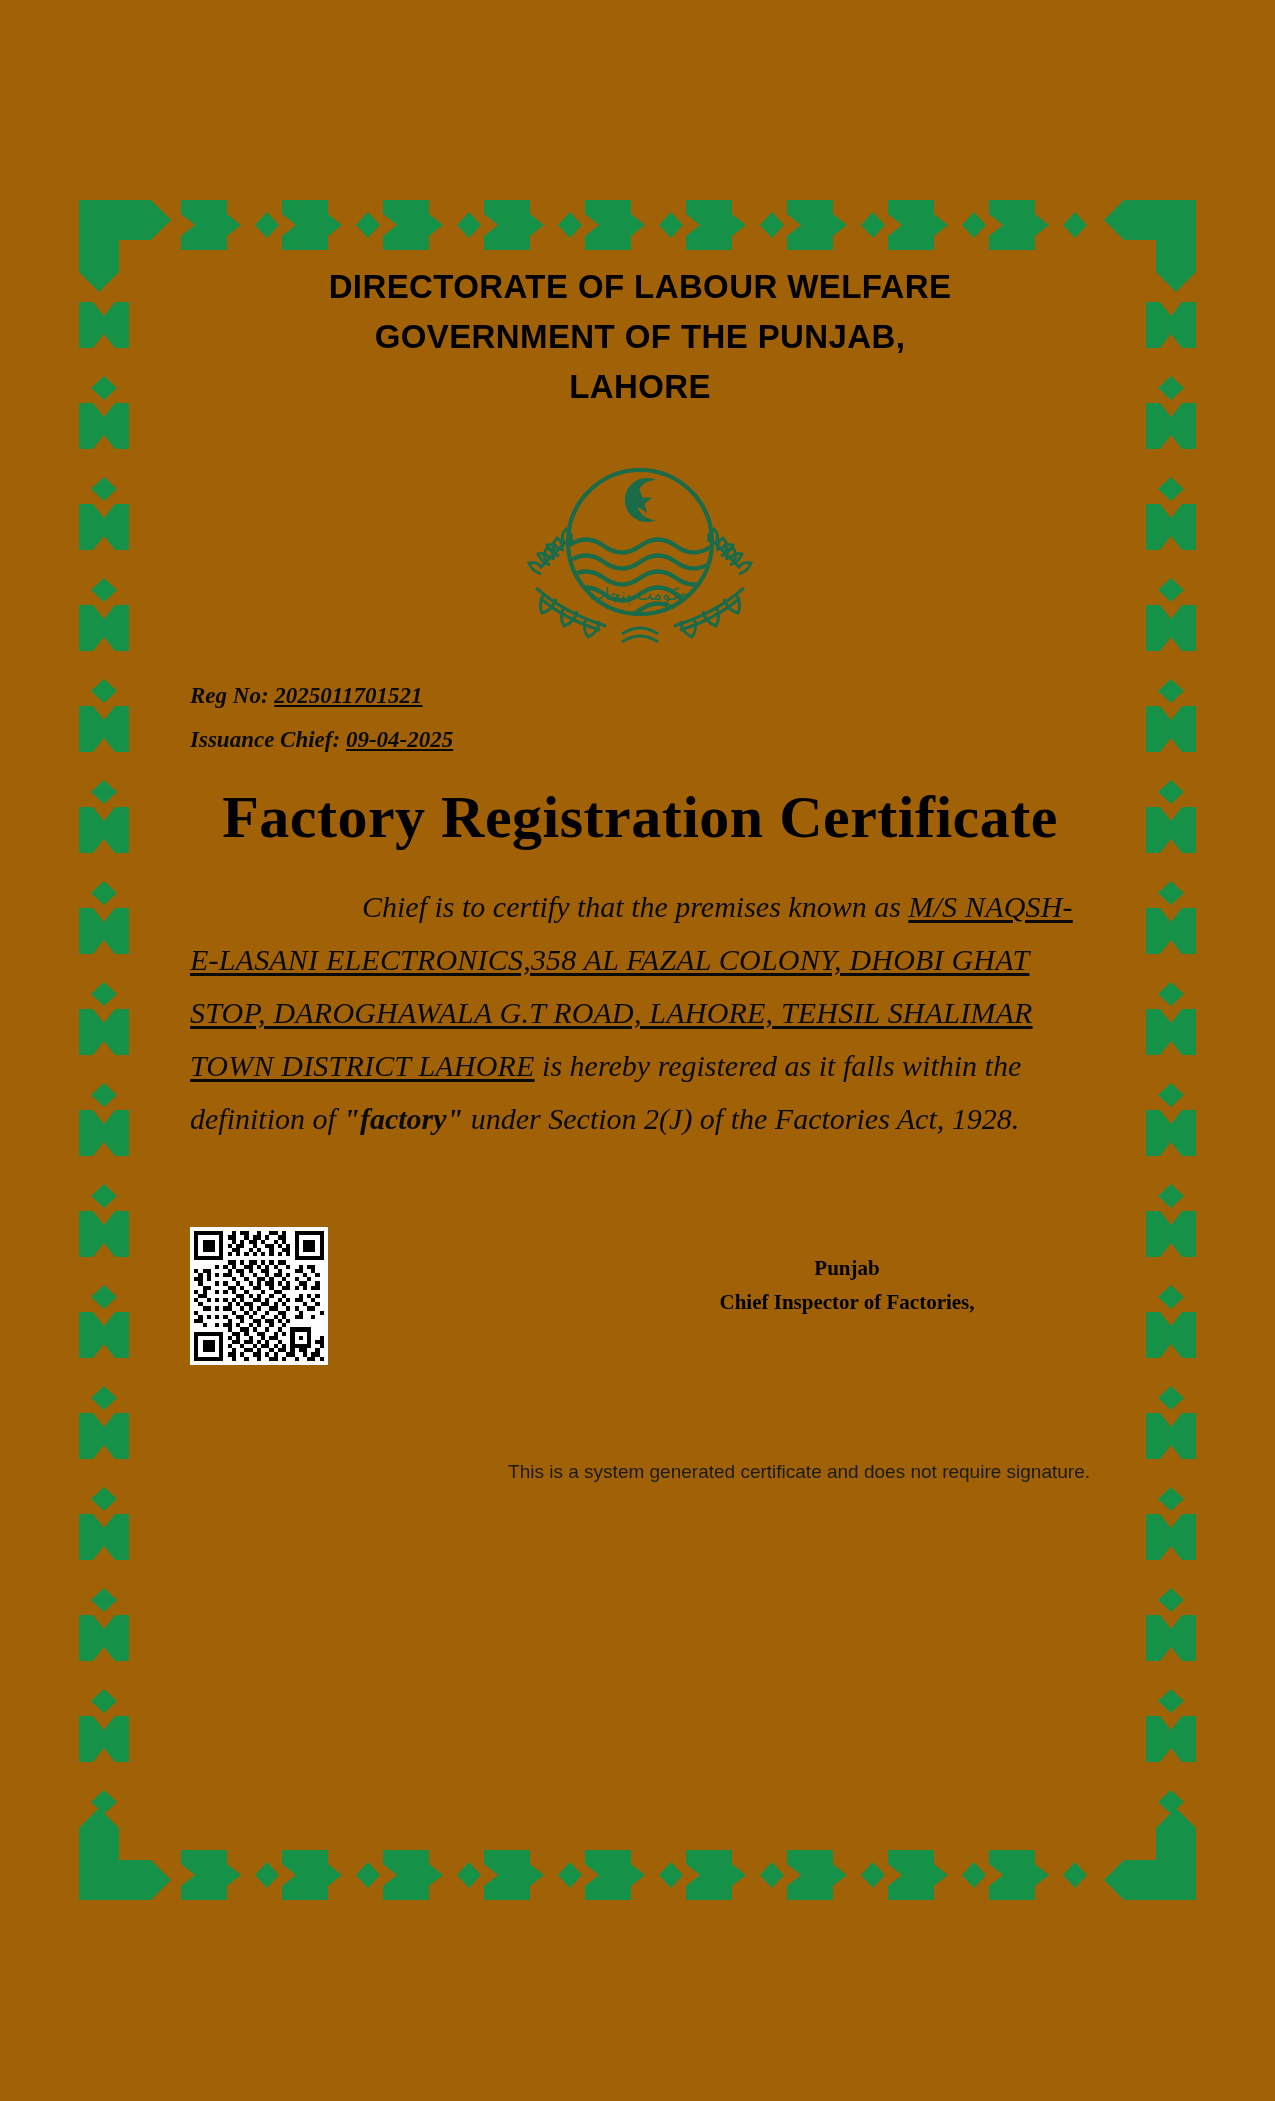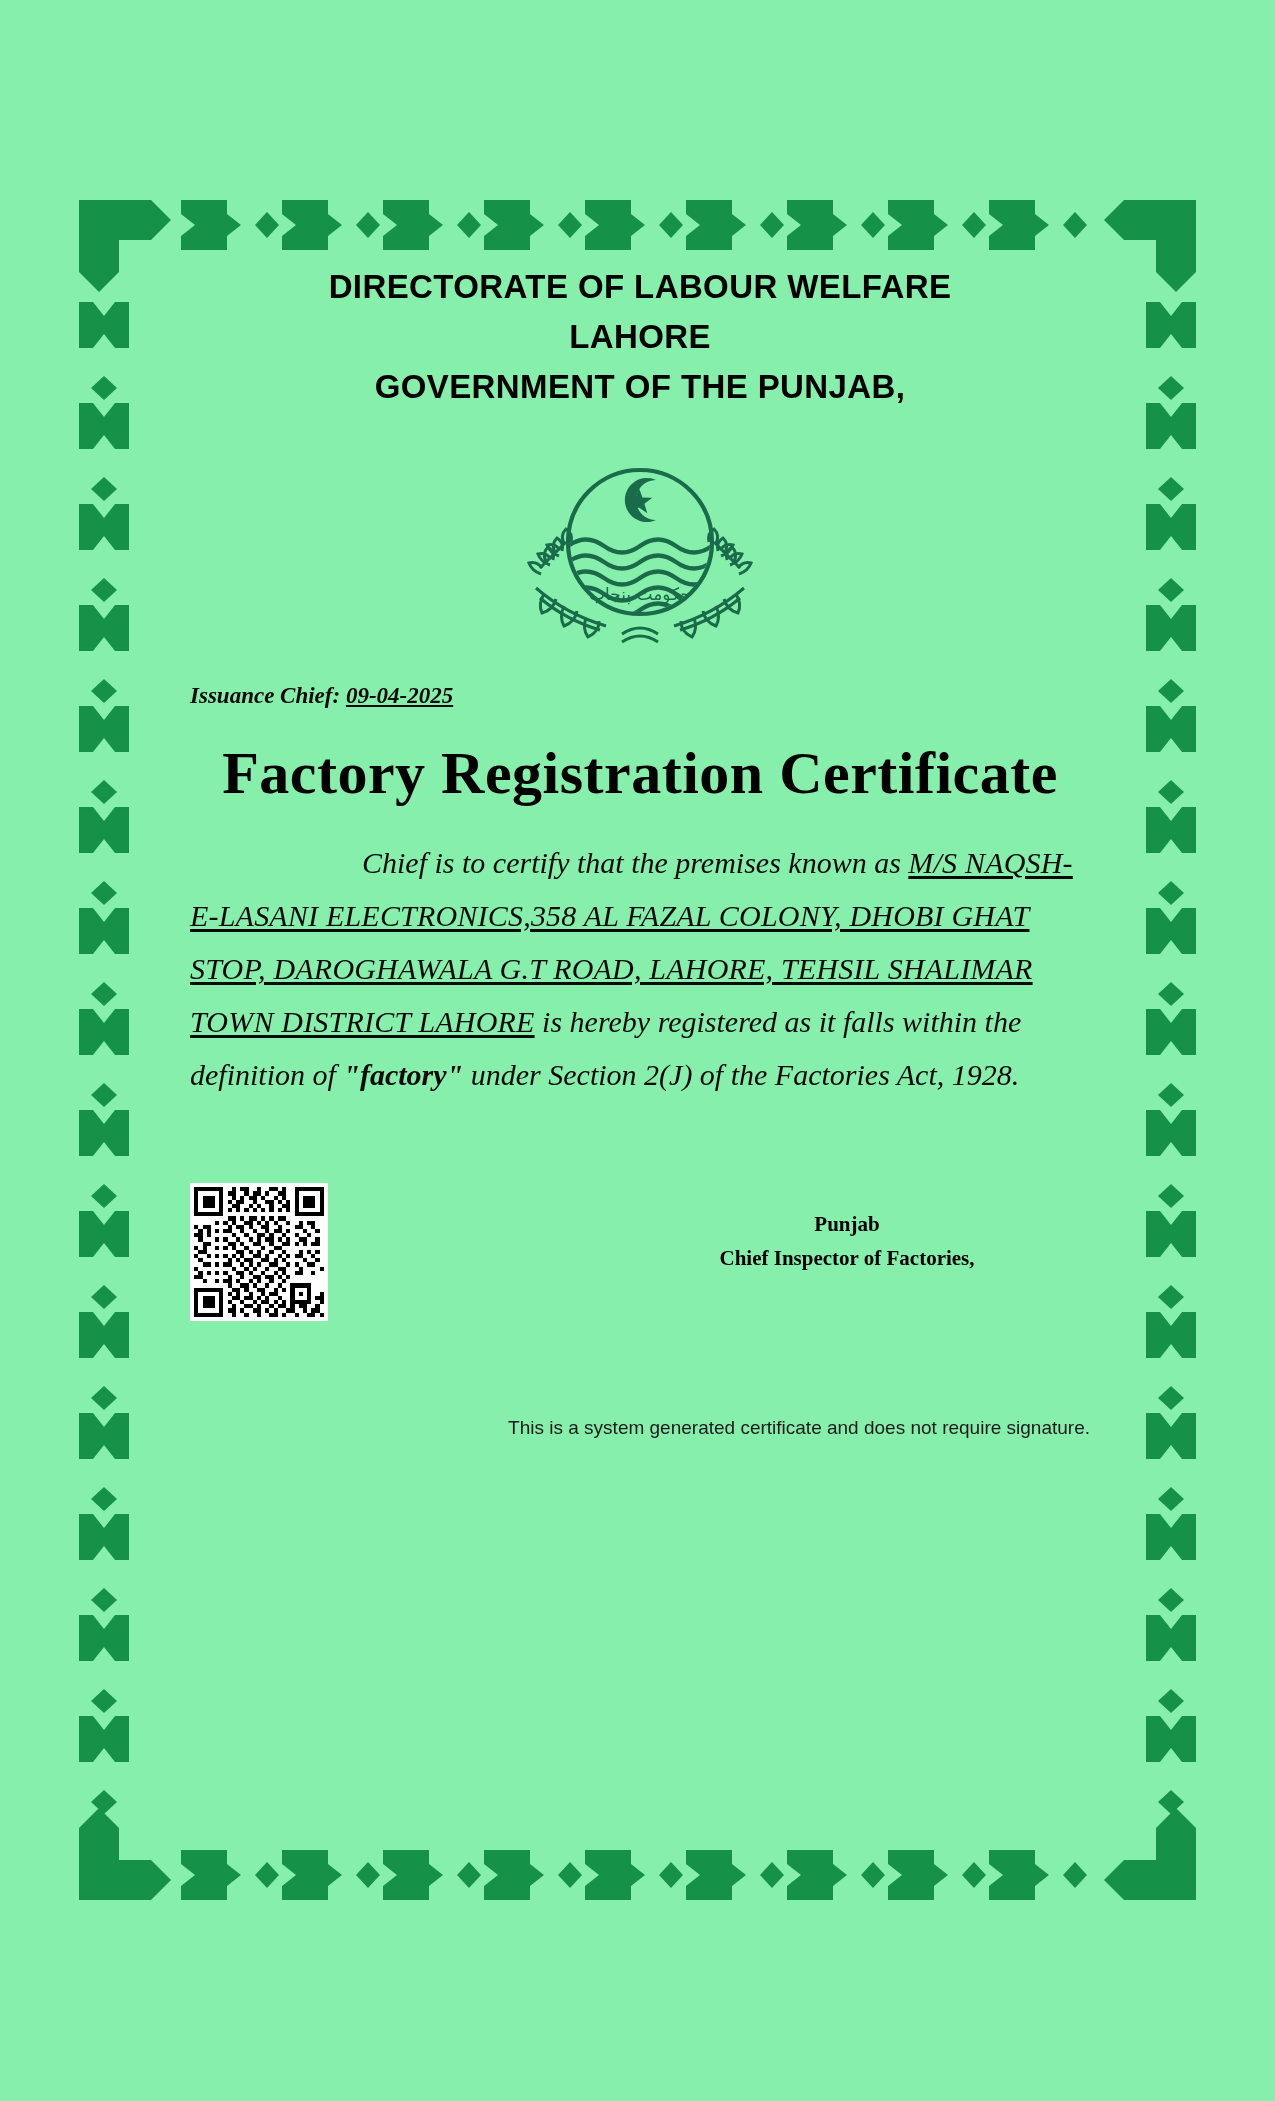--- a/index.html
+++ b/index.html
@@ -4,21 +4,21 @@
 <style>
   html, body {
     margin: 0;
     padding: 0;
     background: #ffffff;
   }
   .page {
     position: relative;
     width: 1275px;
     height: 2101px;
-    background: #86efac;
+    background: #a16207;
     overflow: hidden;
     font-family: "Liberation Serif", serif;
   }
 
   
   .frame {
     position: absolute;
     left: 73px;
     top: 194px;
     width: 1129px;
@@ -240,22 +240,22 @@
           <use href="#vUnit" x="1073" y="1421"></use>
         <use href="#vUnit" x="1073" y="1522"></use>
       </g>
     </svg>
   </div>
 
   <div class="content">
 
     <div class="header-block">
       <div class="header-line">DIRECTORATE OF LABOUR WELFARE</div>
+      <div class="header-line">GOVERNMENT OF THE PUNJAB,</div>
       <div class="header-line">LAHORE</div>
-      <div class="header-line">GOVERNMENT OF THE PUNJAB,</div>
     </div>
 
     <div class="emblem-wrap">
       <svg class="emblem" width="260" height="200" viewBox="0 0 260 200" xmlns="http://www.w3.org/2000/svg">
         <g fill="none" stroke="#1a6b4a" stroke-width="4.2">
 
           <circle cx="130" cy="94" r="72"></circle>
 
           <g clip-path="url(#circClip)">
             <path d="M58,98 q18,-13 36,0 t36,0 t36,0 t36,0"></path>
@@ -309,20 +309,24 @@
         </g>
 
         <g stroke="#1a6b4a" stroke-width="3" fill="none">
           <path d="M112,186 q18,-12 36,0"></path>
           <path d="M112,194 q18,-12 36,0"></path>
         </g>
       </svg>
     </div>
 
     <div class="meta">
+      <div class="meta-row">
+        <span>Reg No:</span>
+        <span class="val">2025011701521</span>
+      </div>
       <div class="meta-row">
         <span>Issuance Chief:</span>
         <span class="val">09-04-2025</span>
       </div>
     </div>
 
     <div class="cert-title">Factory Registration Certificate</div>
 
     <p class="body-para">
       <span class="indent"></span><span>Chief is to certify that the premises known as</span>

